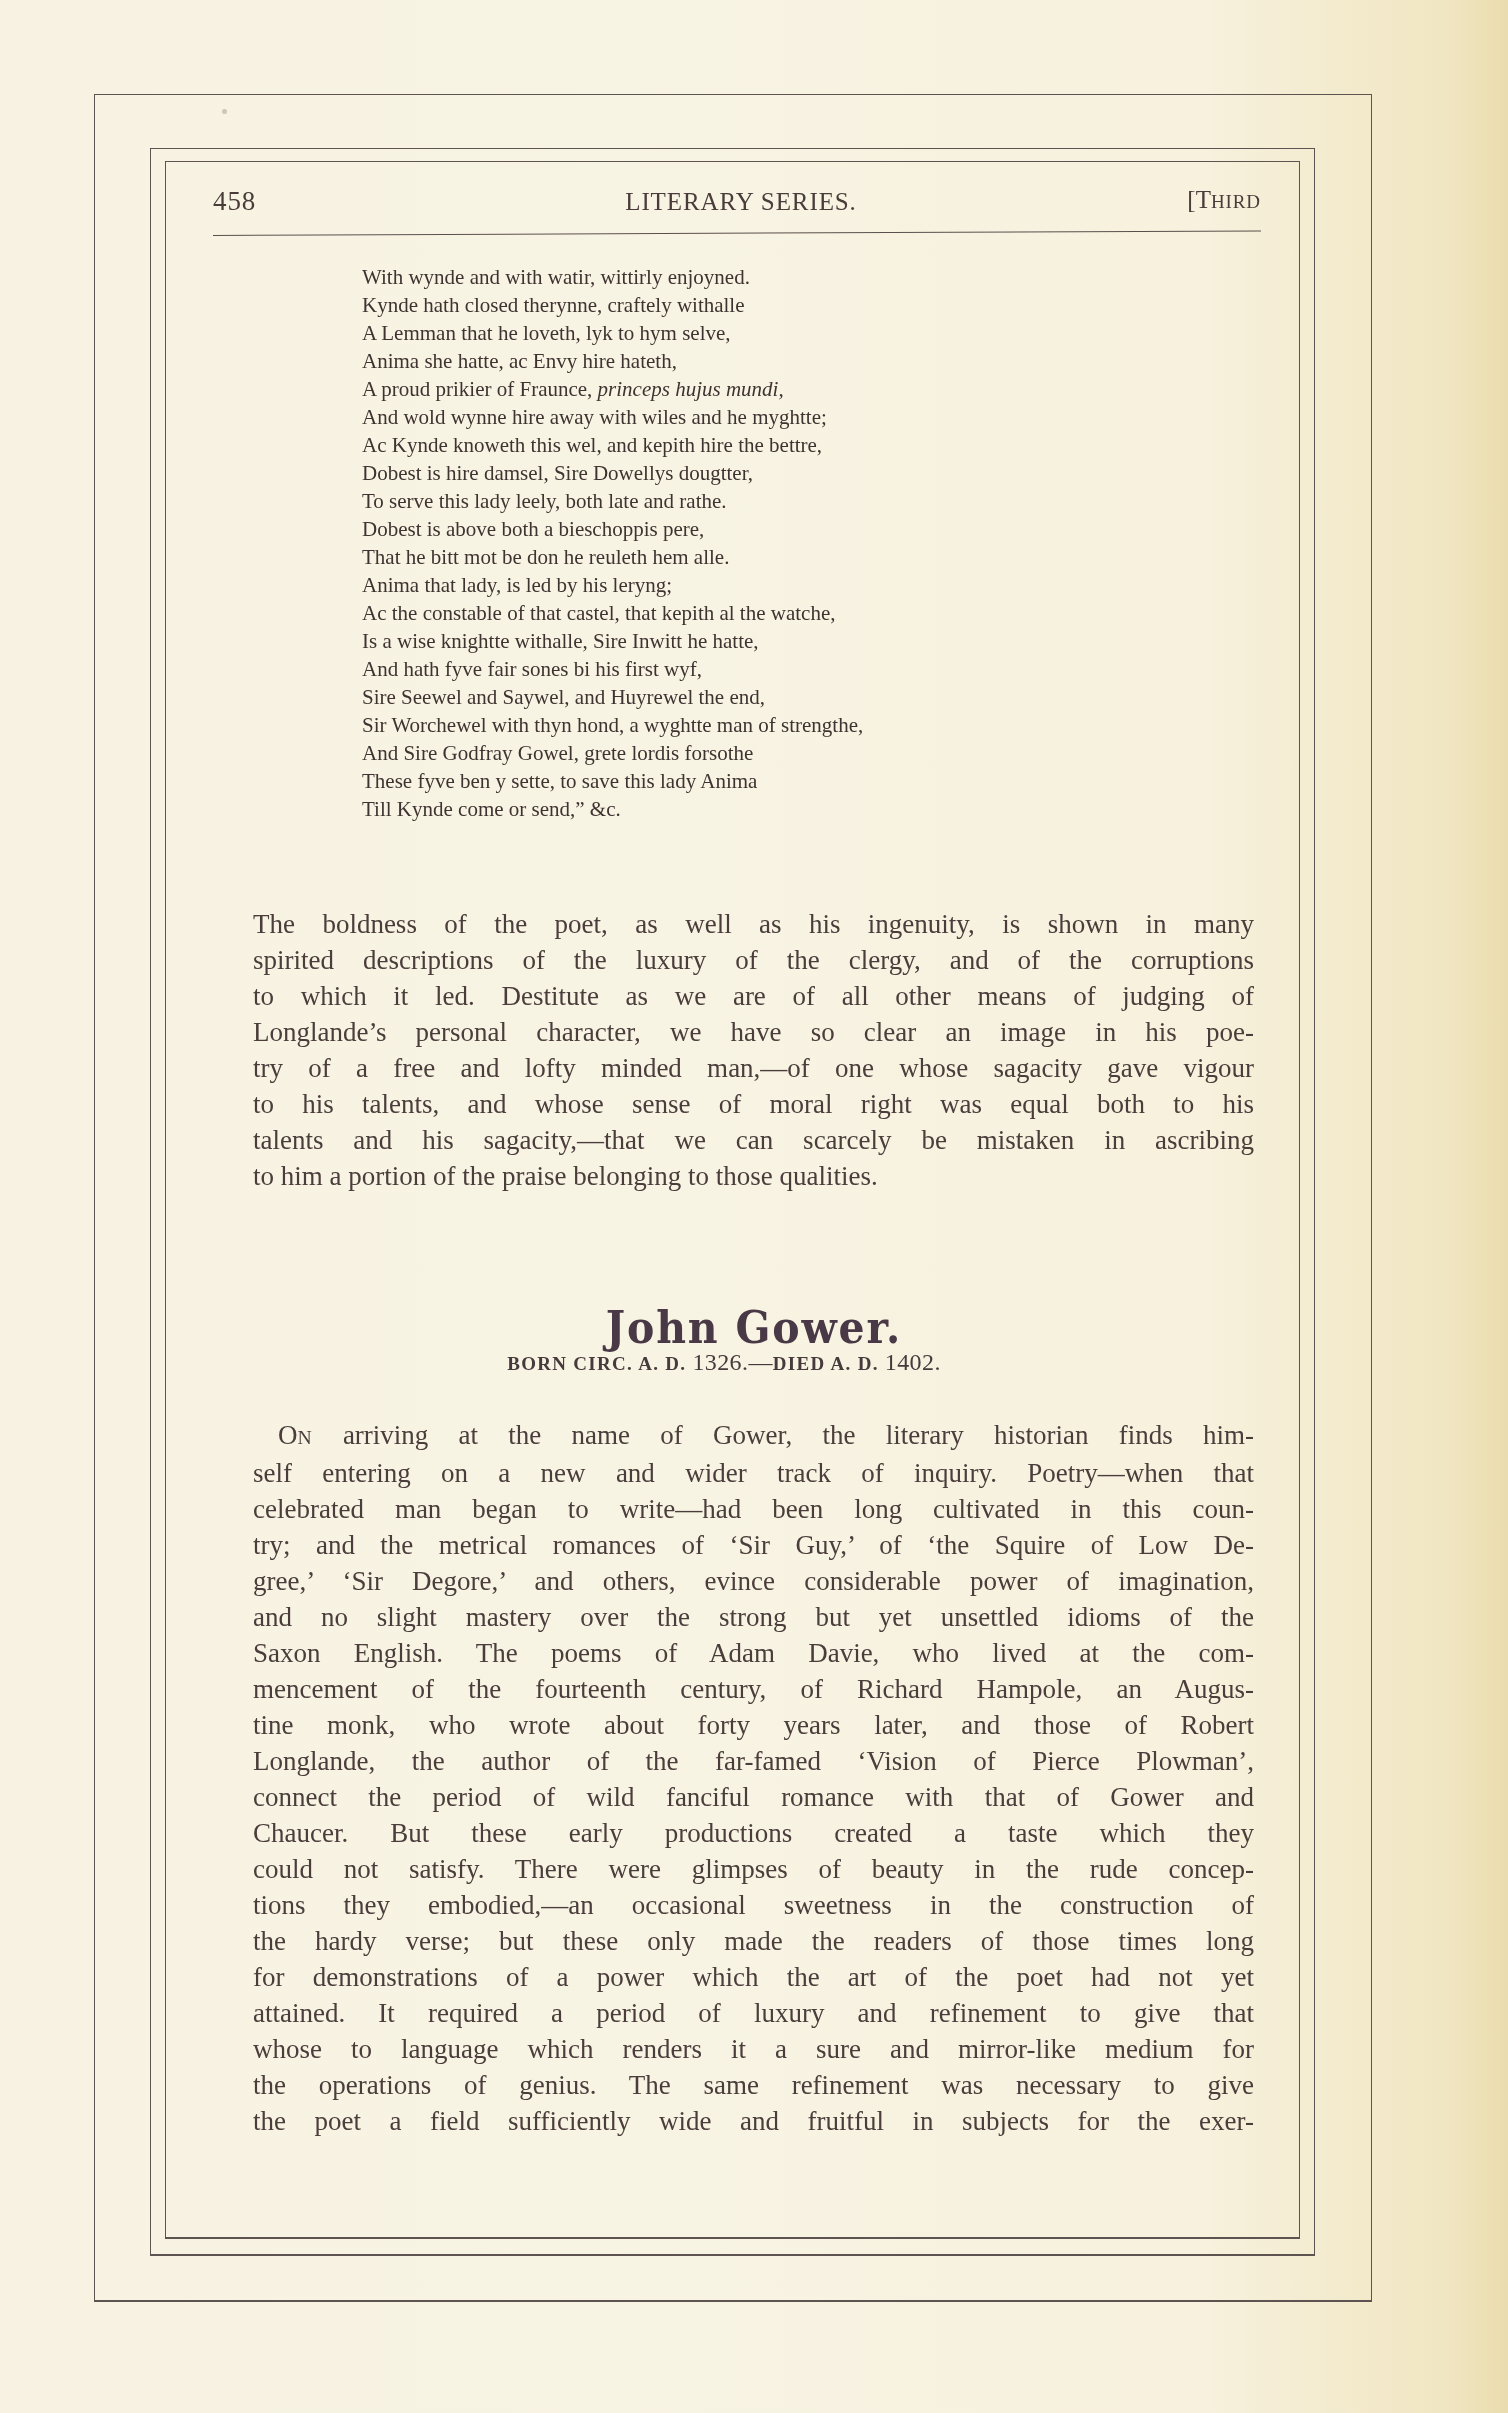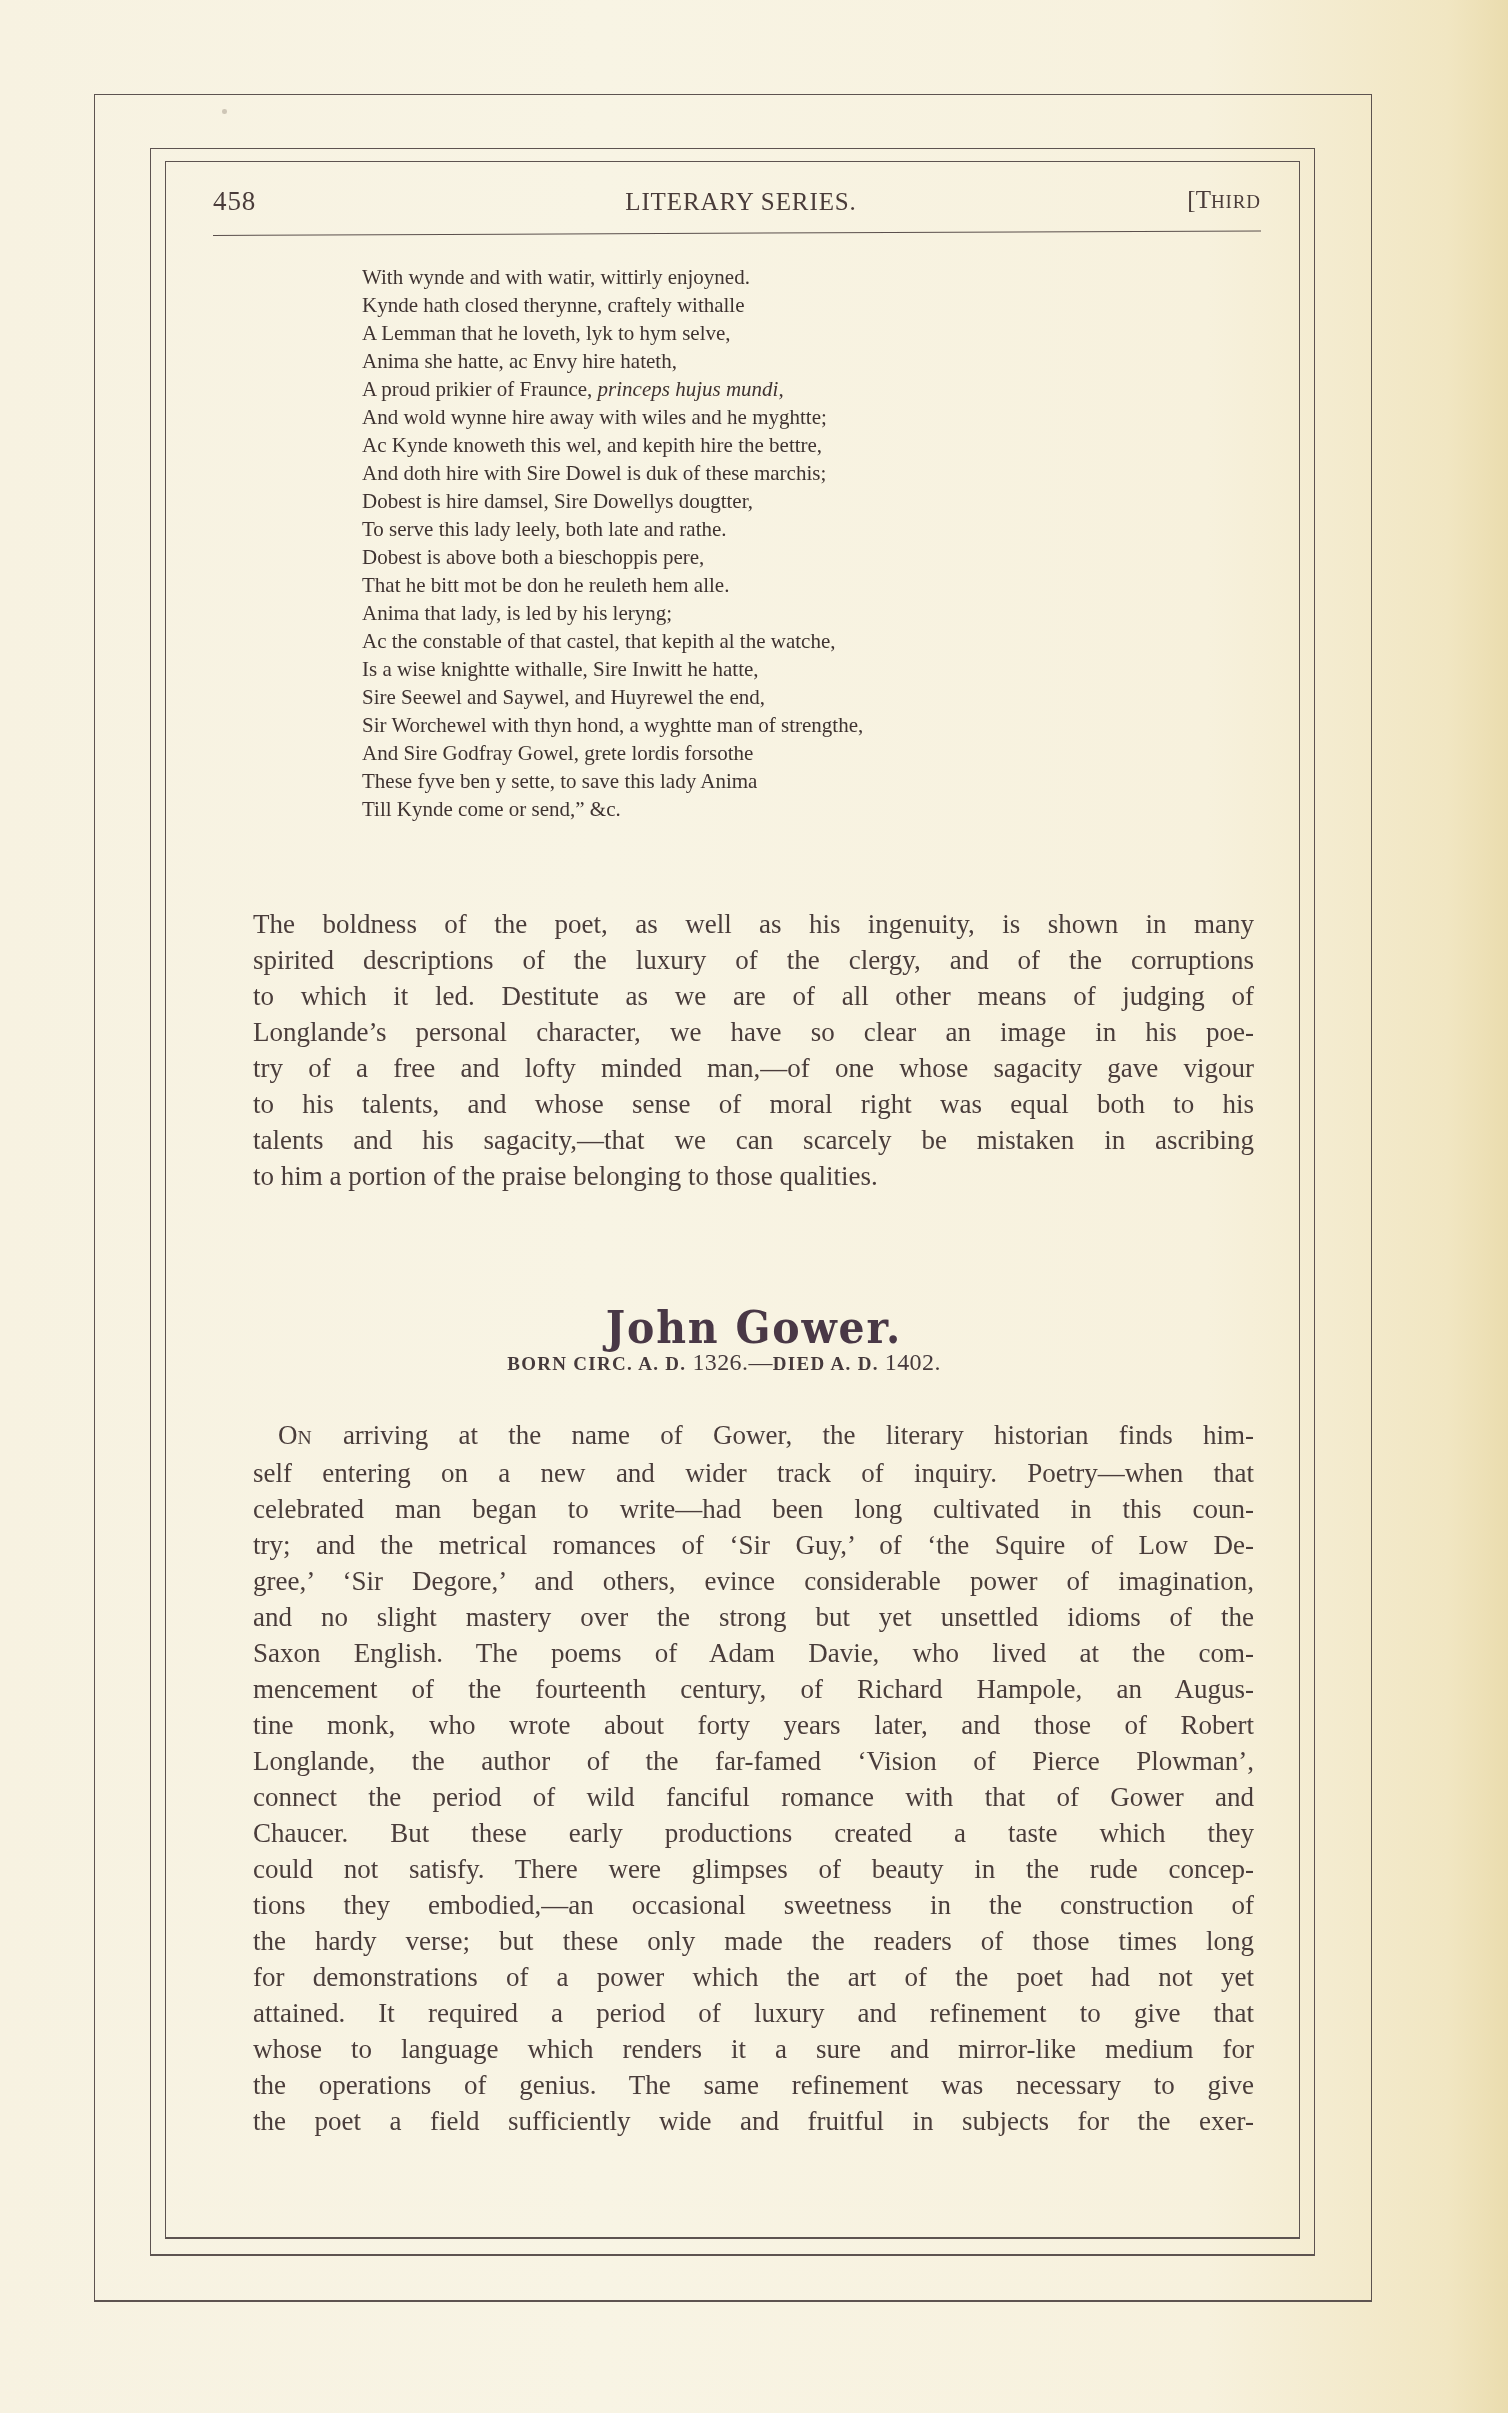--- a/index.html
+++ b/index.html
@@ -164,28 +164,28 @@
 <div class="head-rule"></div>
 
 <div class="verse">
   <span class="line">With wynde and with watir, wittirly enjoyned.</span>
   <span class="line">Kynde hath closed therynne, craftely withalle</span>
   <span class="line">A Lemman that he loveth, lyk to hym selve,</span>
   <span class="line">Anima she hatte, ac Envy hire hateth,</span>
   <span class="line"><span>A proud prikier of Fraunce, </span><em>princeps hujus mundi,</em></span>
   <span class="line">And wold wynne hire away with wiles and he myghtte;</span>
   <span class="line">Ac Kynde knoweth this wel, and kepith hire the bettre,</span>
-  <span class="line">And doth hire with Sire Dowel is duk of these marchis;</span>
   <span class="line">Dobest is hire damsel, Sire Dowellys dougtter,</span>
   <span class="line">To serve this lady leely, both late and rathe.</span>
   <span class="line">Dobest is above both a bieschoppis pere,</span>
   <span class="line">That he bitt mot be don he reuleth hem alle.</span>
   <span class="line">Anima that lady, is led by his leryng;</span>
   <span class="line">Ac the constable of that castel, that kepith al the watche,</span>
   <span class="line">Is a wise knightte withalle, Sire Inwitt he hatte,</span>
+  <span class="line">And hath fyve fair sones bi his first wyf,</span>
   <span class="line">Sire Seewel and Saywel, and Huyrewel the end,</span>
   <span class="line">Sir Worchewel with thyn hond, a wyghtte man of strengthe,</span>
   <span class="line">And Sire Godfray Gowel, grete lordis forsothe</span>
   <span class="line">These fyve ben y sette, to save this lady Anima</span>
   <span class="line">Till Kynde come or send,” &amp;c.</span>
 </div>
 
 <div class="prose" id="para-boldness">
   <span class="pline" style="padding-left:0;">The boldness of the poet, as well as his ingenuity, is shown in many</span>
   <span class="pline">spirited descriptions of the luxury of the clergy, and of the corruptions</span>

